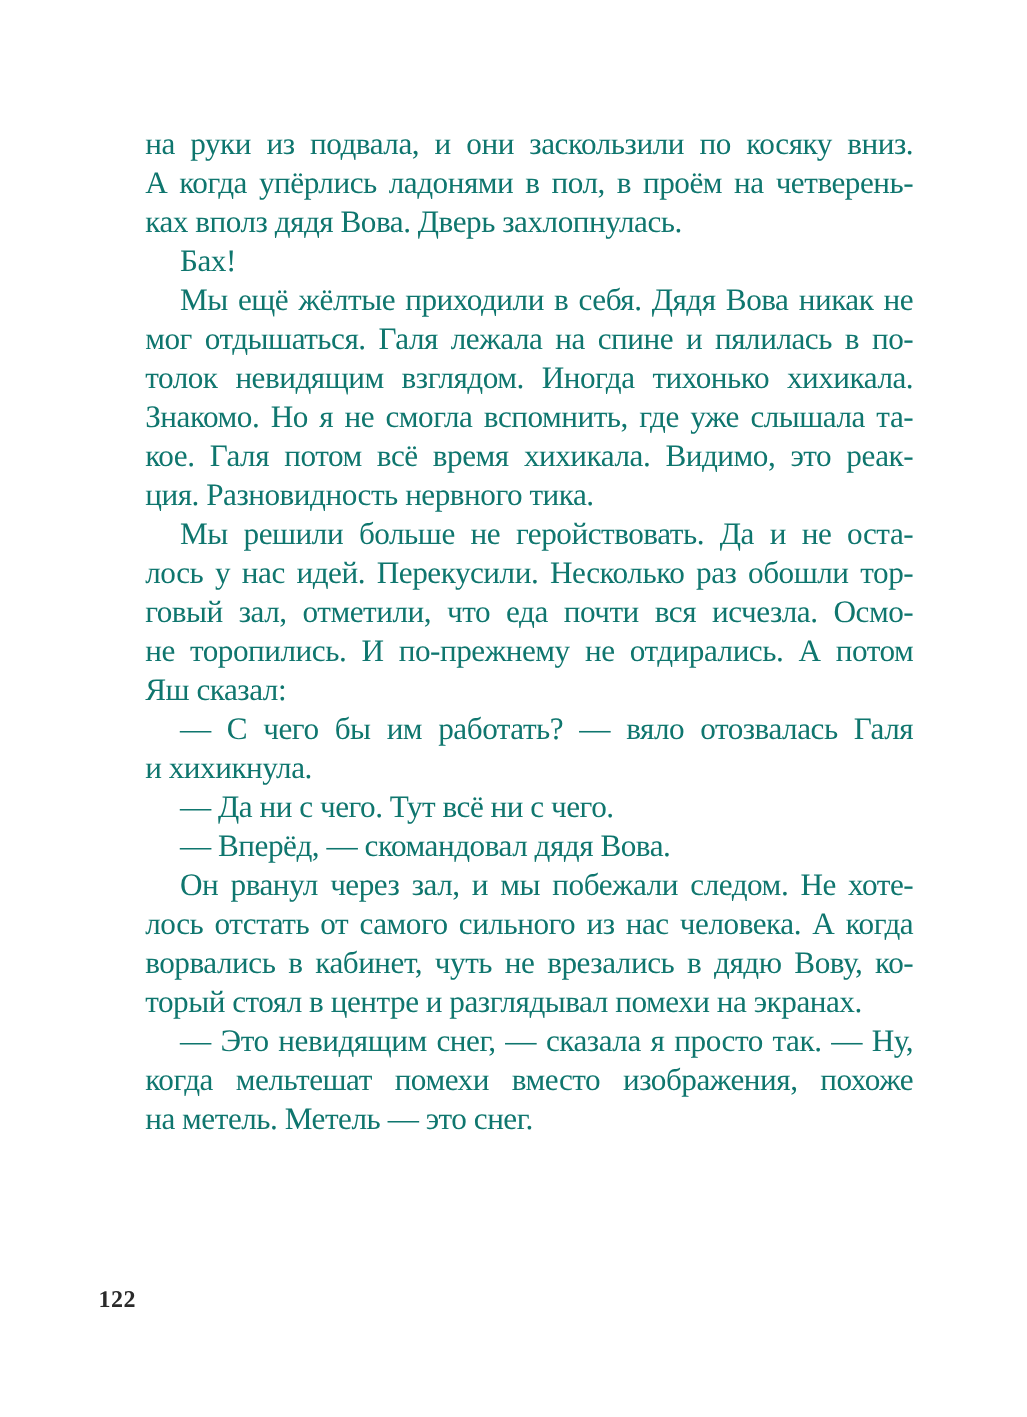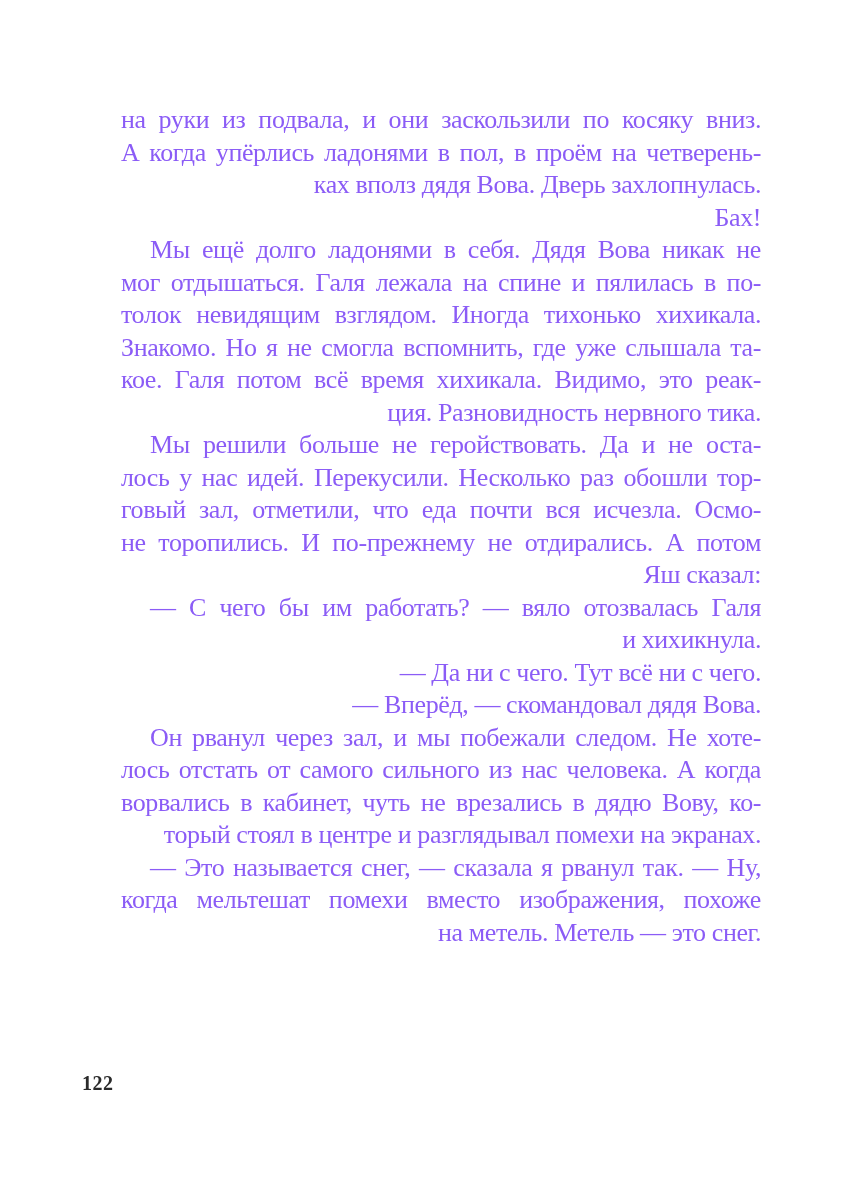--- a/index.html
+++ b/index.html
@@ -13,40 +13,40 @@
     height: 1181px;
     background: #ffffff;
     overflow: hidden;
     font-family: "Liberation Serif", "DejaVu Serif", serif;
   }
   .text-block {
     position: absolute;
     left: 121px;
     top: 104px;
     width: 640px;
-    color: #8b5cf6;
+    color: #0f766e;
     font-size: 26px;
     letter-spacing: -0.4px;
   }
   .paragraph {
     margin: 0;
     padding: 0;
   }
   .line {
     height: 32.5px;
     line-height: 32.5px;
     white-space: nowrap;
     overflow: visible;
   }
   .line.just {
     text-align: justify;
     text-align-last: justify;
   }
   .line.last {
-    text-align: right;
+    text-align: left;
   }
   .line.indent {
     padding-left: 29px;
   }
   .page-number {
     position: absolute;
     left: 82px;
     top: 1071px;
     font-size: 20px;
     line-height: 24px;
@@ -62,21 +62,21 @@
   <div class="text-block">
       <div class="paragraph">
         <div class="line just">на руки из подвала, и они заскользили по косяку вниз.</div>
         <div class="line just">А когда упёрлись ладонями в пол, в проём на четверень-</div>
         <div class="line last">ках вполз дядя Вова. Дверь захлопнулась.</div>
       </div>
       <div class="paragraph">
         <div class="line last indent">Бах!</div>
       </div>
       <div class="paragraph">
-        <div class="line just indent">Мы ещё долго ладонями в себя. Дядя Вова никак не</div>
+        <div class="line just indent">Мы ещё жёлтые приходили в себя. Дядя Вова никак не</div>
         <div class="line just">мог отдышаться. Галя лежала на спине и пялилась в по-</div>
         <div class="line just">толок невидящим взглядом. Иногда тихонько хихикала.</div>
         <div class="line just">Знакомо. Но я не смогла вспомнить, где уже слышала та-</div>
         <div class="line just">кое. Галя потом всё время хихикала. Видимо, это реак-</div>
         <div class="line last">ция. Разновидность нервного тика.</div>
       </div>
       <div class="paragraph">
         <div class="line just indent">Мы решили больше не геройствовать. Да и не оста-</div>
         <div class="line just">лось у нас идей. Перекусили. Несколько раз обошли тор-</div>
         <div class="line just">говый зал, отметили, что еда почти вся исчезла. Осмо-</div>
@@ -93,19 +93,19 @@
       <div class="paragraph">
         <div class="line last indent">— Вперёд, — скомандовал дядя Вова.</div>
       </div>
       <div class="paragraph">
         <div class="line just indent">Он рванул через зал, и мы побежали следом. Не хоте-</div>
         <div class="line just">лось отстать от самого сильного из нас человека. А когда</div>
         <div class="line just">ворвались в кабинет, чуть не врезались в дядю Вову, ко-</div>
         <div class="line last">торый стоял в центре и разглядывал помехи на экранах.</div>
       </div>
       <div class="paragraph">
-        <div class="line just indent">— Это называется снег, — сказала я рванул так. — Ну,</div>
+        <div class="line just indent">— Это невидящим снег, — сказала я просто так. — Ну,</div>
         <div class="line just">когда мельтешат помехи вместо изображения, похоже</div>
         <div class="line last">на метель. Метель — это снег.</div>
       </div>
     </div>
   <div class="page-number">122</div>
 </div>
 
 </body></html>

